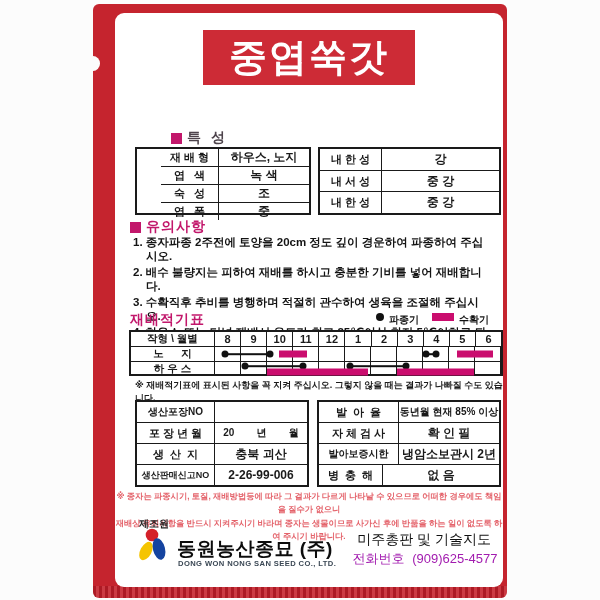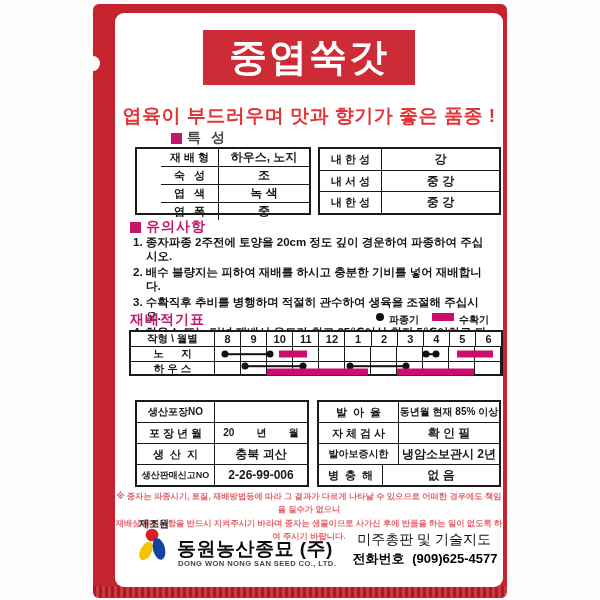--- a/index.html
+++ b/index.html
@@ -66,51 +66,50 @@
   .disclaimer{position:absolute; top:477px; left:0; width:100%; text-align:center;
               color:var(--discl); font-size:8.3px; font-weight:600; line-height:1.6;}
 
   .maker-label{position:absolute; left:24px; top:504px; font-size:10px; font-weight:bold; color:#222;}
   .logo{position:absolute; left:20px; top:514px;}
   .company{position:absolute; left:62px; top:523px; font-size:19px; font-weight:bold; color:#0c0c0c; letter-spacing:.5px;}
   .company-en{position:absolute; left:63px; top:546px; font-size:7.6px; font-weight:bold; color:#3a4754; letter-spacing:.4px;}
   .dist{position:absolute; left:220px; top:518px; width:156px; text-align:right;
         font-size:14px; font-weight:normal; color:#101010;}
   .phone{position:absolute; left:232px; top:537px; width:156px; text-align:center;
-         font-size:13px; font-weight:bold; color:#000000; white-space:nowrap;}
+         font-size:13px; font-weight:normal; color:#a21caf; white-space:nowrap;}
 </style>
 </head>
 <body>
 
 <div class="stage">
   <div class="packet">
     <div class="notch"></div>
     <div class="crimp"></div>
 
     <div class="panel">
 
       <div class="title-box">중엽쑥갓</div>
-      <div class="subtitle">엽육이 부드러우며 맛과 향기가 좋은 품종 !</div>
 
       <div class="sec-head" style="left:15px; top:116px;padding-left:41px;">
         <span class="sq"></span>
         <span class="head-dark">특 성</span>
       </div>
       <div id="traits-left" class="kv-table" style="left:20px; top:134px; width:176px; height:68px;padding-left:24px;">
           <div class="kv-row">
             <div class="kv-label" style="width: 58px;">재 배 형</div>
             <div class="kv-val">하우스, 노지</div>
           </div>
           <div class="kv-row">
+            <div class="kv-label" style="width: 58px;">엽   색</div>
+            <div class="kv-val">녹 색</div>
+          </div>
+          <div class="kv-row">
             <div class="kv-label" style="width: 58px;">숙   성</div>
             <div class="kv-val">조</div>
-          </div>
-          <div class="kv-row">
-            <div class="kv-label" style="width: 58px;">엽   색</div>
-            <div class="kv-val">녹 색</div>
           </div>
           <div class="kv-row">
             <div class="kv-label" style="width: 58px;">엽   폭</div>
             <div class="kv-val">중</div>
           </div>
         </div>
       <div id="traits-right" class="kv-table" style="left:203px; top:134px; width:183px; height:68px;">
           <div class="kv-row">
             <div class="kv-label" style="width: 62px;">내 한 성</div>
             <div class="kv-val">강</div>
@@ -209,20 +208,21 @@
                 <div class="sow-dot" style="left: 30.9091%; top: 30%;"></div>
                 <div class="sow-line" style="left: 47.2727%; width: 19.5455%; top: 30%;"></div>
                 <div class="sow-dot" style="left: 47.2727%; top: 30%;"></div>
                 <div class="sow-dot" style="left: 66.8182%; top: 30%;"></div>
                 <div class="harvest-bar" style="left: 18.1818%; width: 35.4545%; top: 72%;"></div>
                 <div class="harvest-bar" style="left: 63.6364%; width: 26.8182%; top: 72%;"></div>
               </div>
             </div>
           </div>
         </div>
+      <div class="tt-note">※ 재배적기표에 표시된 사항을 꼭 지켜 주십시오. 그렇지 않을 때는 결과가 나빠질 수도 있습니다.</div>
 
       <div id="prod-table" class="kv-table" style="left:20px; top:387px; width:174px; height:87px;">
           <div class="kv-row">
             <div class="kv-label sz10" style="width: 78px;">생산포장NO</div>
             <div class="kv-val"></div>
           </div>
           <div class="kv-row">
             <div class="kv-label" style="width: 78px;">포 장 년 월</div>
             <div class="kv-val small">20        년        월</div>
           </div>

